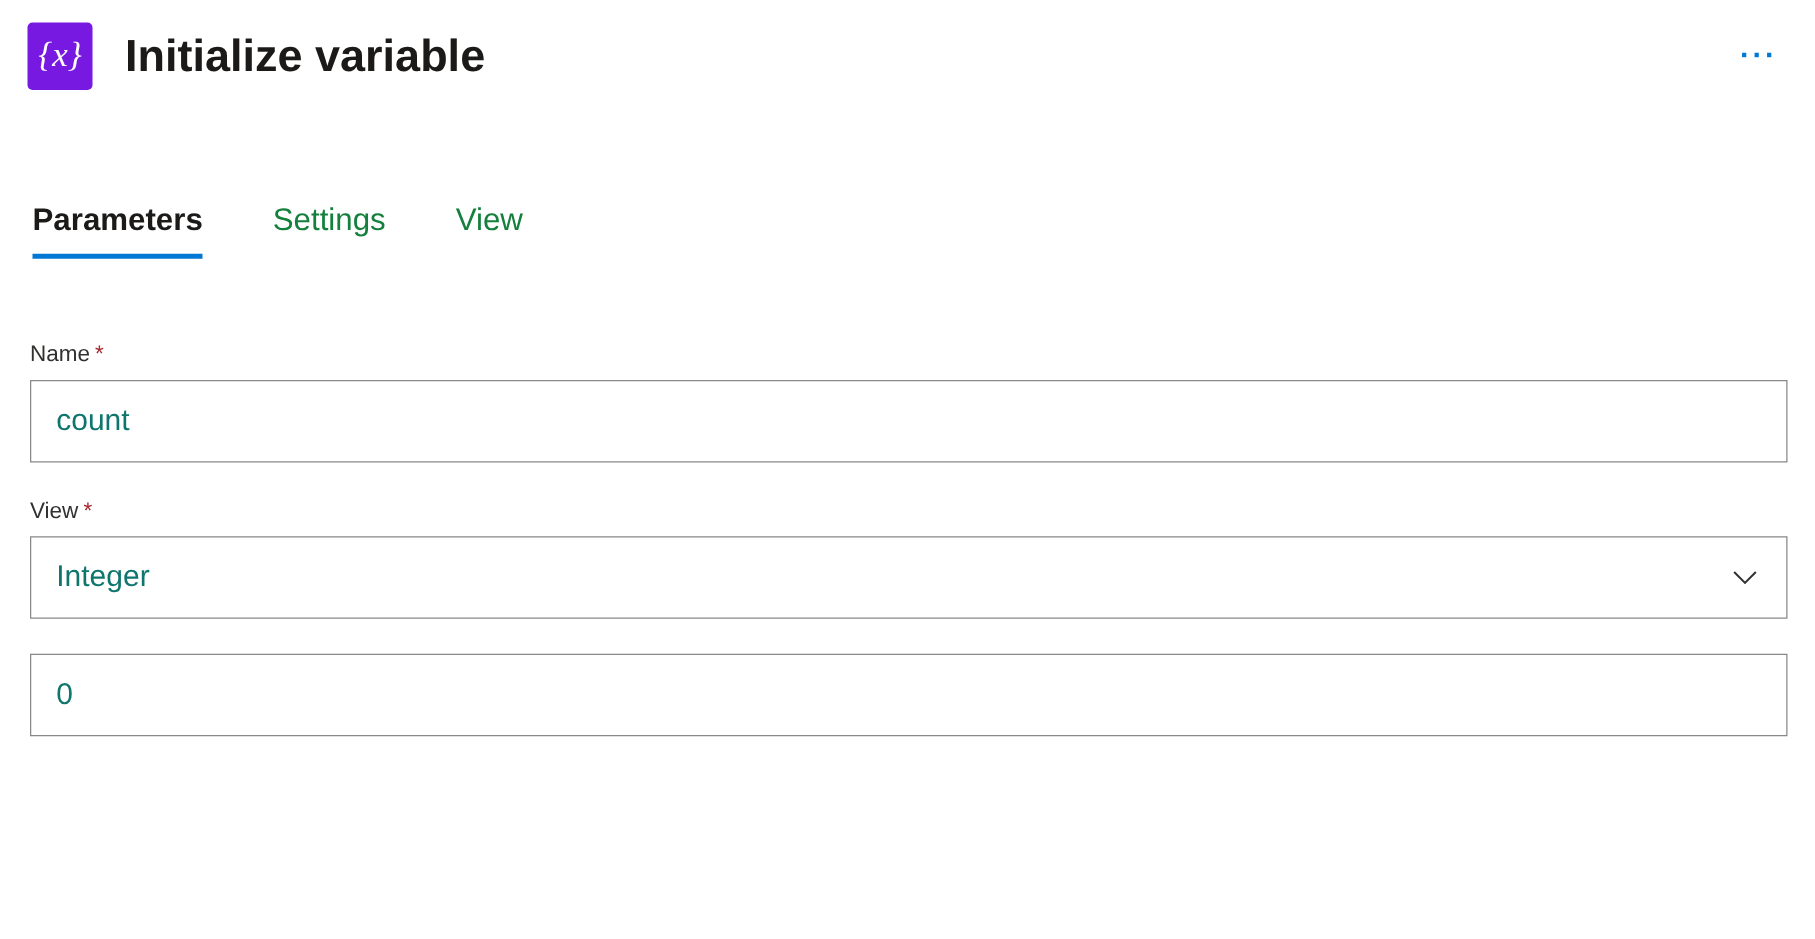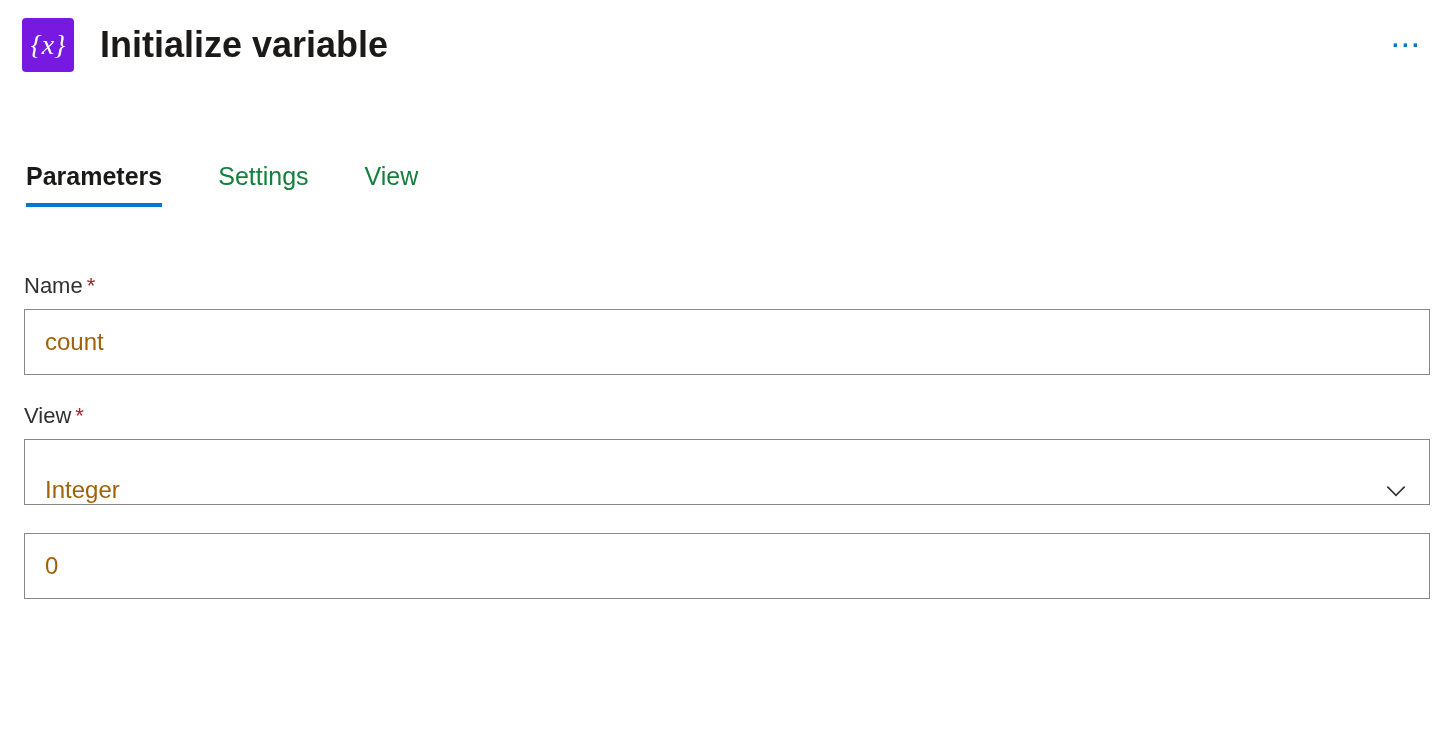--- a/index.html
+++ b/index.html
@@ -79,43 +79,43 @@
     }
     .form {
       margin-top: 68px;
       padding-left: 2px;
       max-width: 1420px;
     }
     .field {
       margin-bottom: 28px;
     }
     .field-label {
-      font-size: 22px;
+      font-size: 18px;
       color: #323130;
       margin-bottom: 10px;
       display: block;
     }
     .required {
       color: #a4262c;
       margin-left: 4px;
     }
     .text-input, .select-box {
       width: 100%;
       border: 1px solid #8a8886;
       height: 66px;
       padding: 0 20px;
       font-size: 24px;
-      color: #a16207;
+      color: #0f766e;
       background: #fff;
       font-family: inherit;
     }
     .select-box {
       position: relative;
       display: flex;
-      align-items: flex-end;
+      align-items: center;
       justify-content: space-between;
       cursor: pointer;
     }
     .chevron {
       width: 26px;
       height: 26px;
       flex-shrink: 0;
     }
   </style>
 </head>

